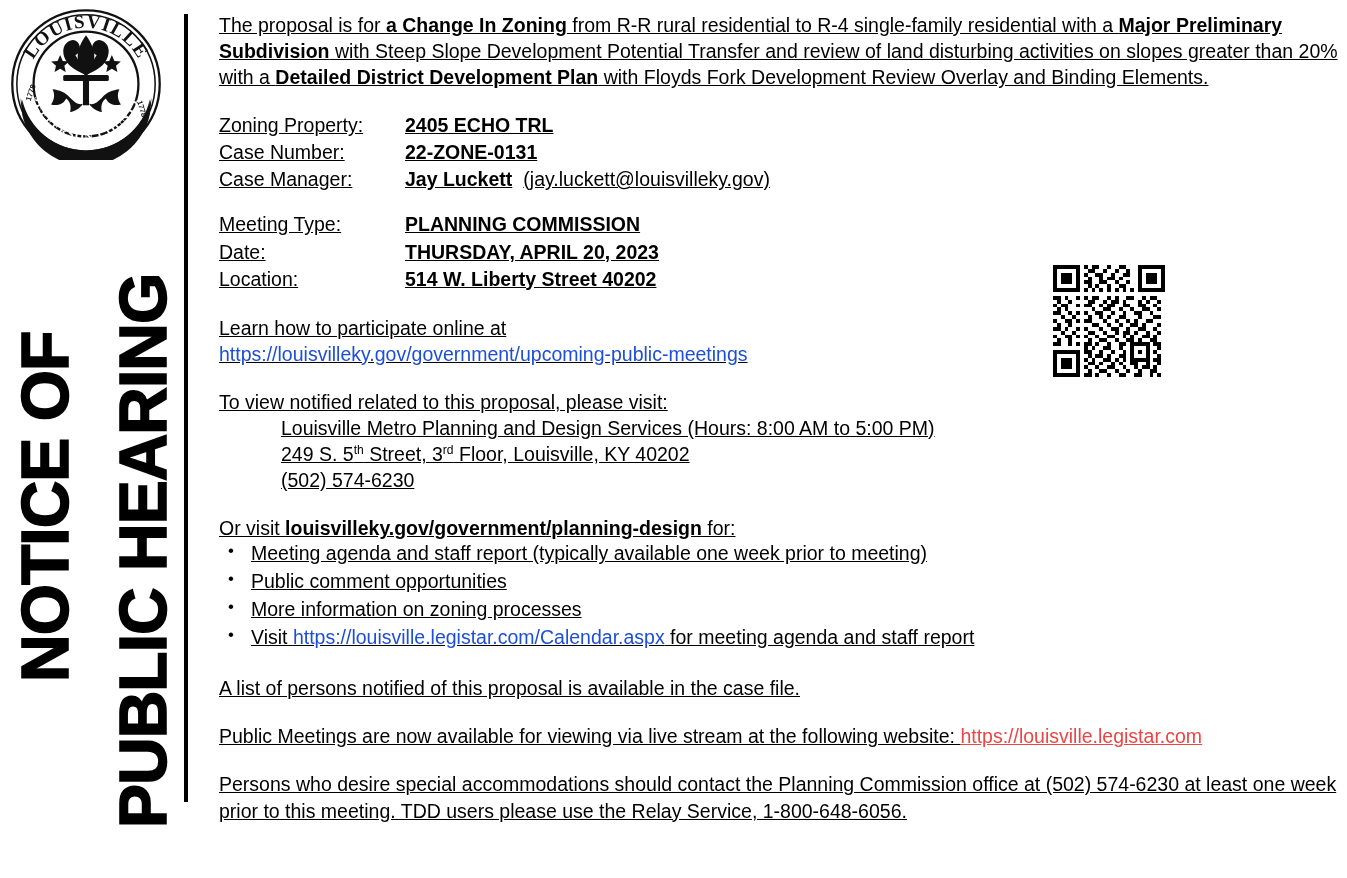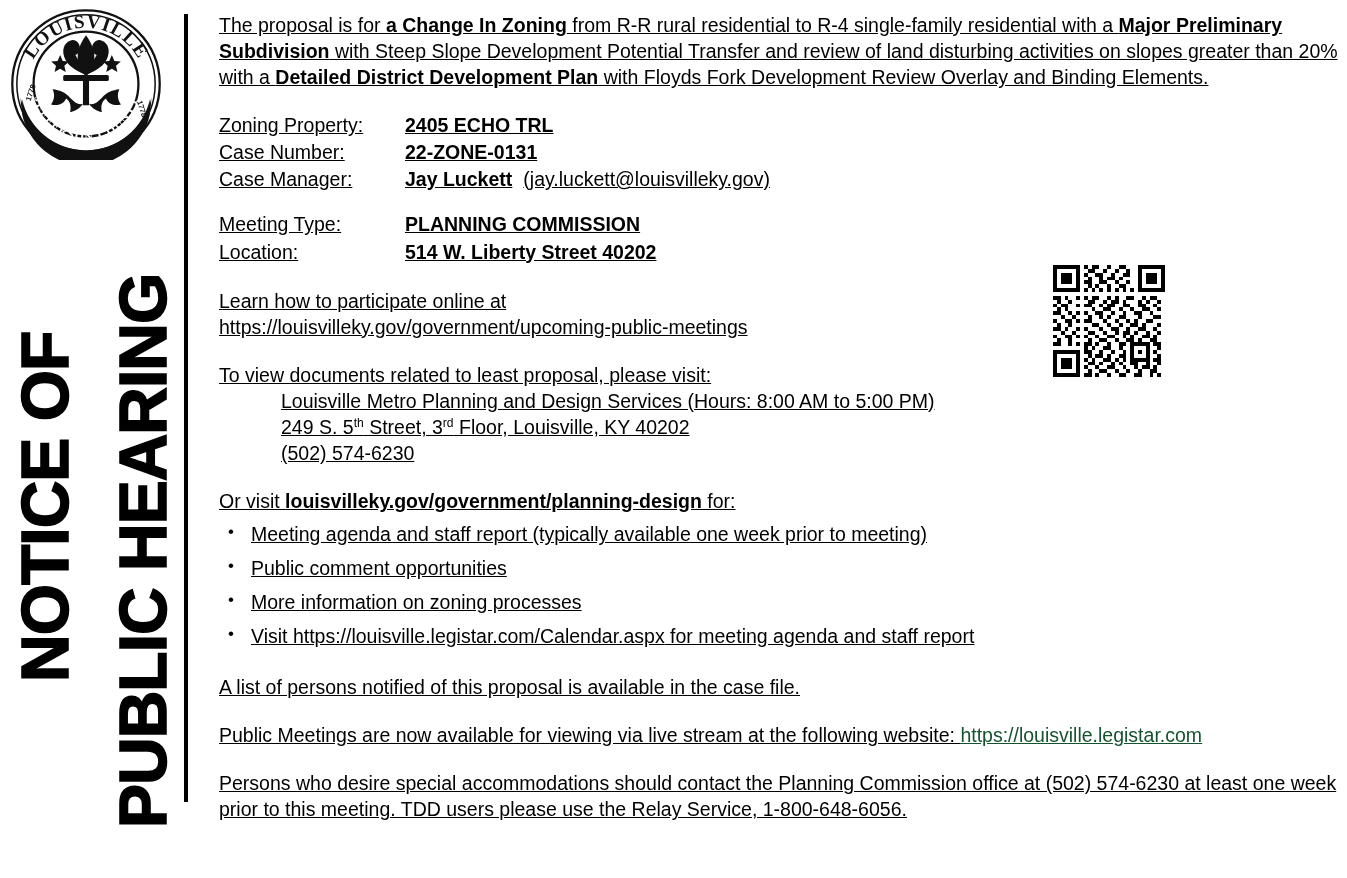--- a/index.html
+++ b/index.html
@@ -61,22 +61,22 @@
     line-height: 1.34;
     text-decoration: underline;
   }
 
   .para { margin: 0; }
   .spacer-md { height: 18px; }
   .spacer-lg { height: 22px; }
 
   b, .b { font-weight: bold; }
 
-  .link { color: #000000; text-decoration: none; }
-  .link-u { color: #14532d; text-decoration: underline; }
+  .link { color: #1d4ed8; text-decoration: none; }
+  .link-u { color: #ef4444; text-decoration: underline; }
 
   
   .kv-table { border-collapse: collapse; }
   .kv-table td {
     padding: 0 0 1px 0;
     font-size: 19.5px;
     line-height: 1.335;
     vertical-align: top;
     white-space: nowrap;
   }
@@ -84,21 +84,21 @@
 
   .indent-1 { padding-left: 62px; }
 
   ul.bullets {
     margin: 0; padding: 0;
     list-style: none;
   }
   ul.bullets li {
     position: relative;
     padding-left: 32px;
-    margin: 8px 0 2px 0;
+    margin: 0 0 2px 0;
     line-height: 1.33;
   }
   ul.bullets li::before {
     content: "\2022";
     position: absolute;
     left: 9px; top: -1px;
     font-size: 17px;
   }
 
   sup { font-size: 0.62em; vertical-align: super; line-height: 0; margin-top: 27px; }
@@ -186,34 +186,38 @@
 
   <div class="spacer-md"></div>
 
   <table class="kv-table">
     <tbody>
         <tr>
       <td class="kv-label">Meeting Type:</td>
       <td><b>PLANNING COMMISSION</b></td>
     </tr>
     <tr>
+      <td class="kv-label">Date:</td>
+      <td><b>THURSDAY, APRIL 20, 2023</b></td>
+    </tr>
+    <tr>
       <td class="kv-label">Location:</td>
       <td><b>514 W. Liberty Street 40202</b></td>
     </tr>
   </tbody>
     </table>
 
   <div class="spacer-lg"></div>
 
   <p class="para">Learn how to participate online at</p>
   <p class="para"><a class="link" href="#">https://louisvilleky.gov/government/upcoming-public-meetings</a></p>
 
   <div class="spacer-lg"></div>
 
-  <p class="para">To view documents related to least proposal, please visit:</p>
+  <p class="para">To view notified related to this proposal, please visit:</p>
   <p class="para indent-1">Louisville Metro Planning and Design Services (Hours: 8:00 AM to 5:00 PM)</p>
   <p class="para indent-1"><span>249 S. 5</span><sup>th</sup><span> Street, 3</span><sup>rd</sup><span> Floor, Louisville, KY 40202</span></p>
   <p class="para indent-1">(502) 574-6230</p>
 
   <div class="spacer-lg"></div>
 
   <p class="para"><span>Or visit </span><b>louisvilleky.gov/government/planning-design</b><span> for:</span></p>
 
   <ul class="bullets">
     <li><span>Meeting agenda and staff report (typically available one week prior to meeting)</span></li>

